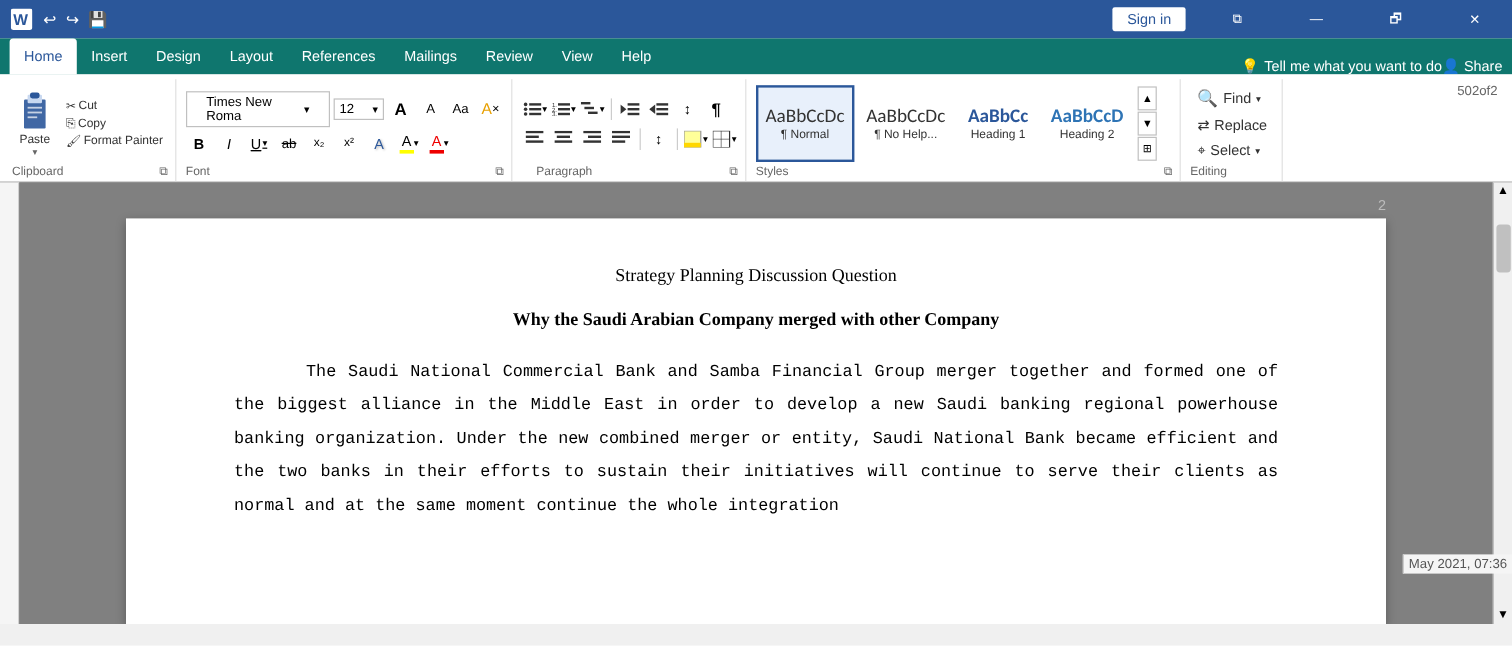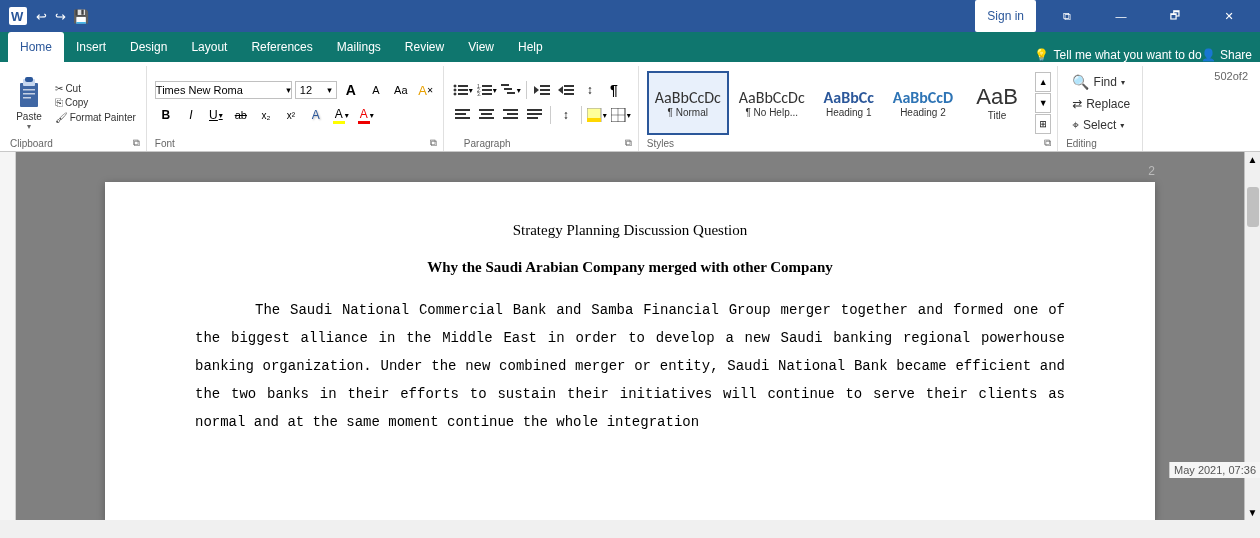--- a/index.html
+++ b/index.html
@@ -10,21 +10,21 @@
       background: #2b579a;
       height: 32px;
       display: flex;
       align-items: center;
       justify-content: space-between;
       padding: 0 8px;
       color: white;
     }
     .title-bar-left { display: flex; align-items: center; gap: 8px; }
     .title-bar-center { flex: 1; text-align: center; font-size: 13px; }
-    .title-bar-right { display: flex; gap: 8px; }
+    .title-bar-right { display: flex; align-items: center; gap: 20px; }
     .title-icon { width: 20px; height: 20px; display: flex; align-items: center; justify-content: center; }
     .win-btn { width: 46px; height: 32px; display: flex; align-items: center; justify-content: center; font-size: 11px; cursor: pointer; }
     .sign-in-btn {
       background: white;
       color: #2b579a;
       border: none;
       padding: 3px 12px;
       font-size: 12px;
       cursor: pointer;
       border-radius: 2px;
@@ -75,23 +75,23 @@
     .ribbon-group-content { display: flex; align-items: center; gap: 3px; flex: 1; }
     .small-btns { display: flex; flex-direction: column; gap: 1px; }
     .small-btn { font-size: 10px; padding: 1px 4px; cursor: pointer; color: #333; display: flex; align-items: center; gap: 2px; }
 
     
     .font-group-content { display: flex; flex-direction: column; gap: 3px; }
     .font-row { display: flex; align-items: center; gap: 3px; }
     .font-name-box {
       background: white;
       border: 1px solid #c0c0c0;
-      padding: 2px 0;
+      padding: 2px 16px;
       font-size: 11px;
-      width: 137px;
+      width: 120px;
       display: flex;
       align-items: center;
       justify-content: space-between;
       cursor: pointer;
     }
     .font-size-box {
       background: white;
       border: 1px solid #c0c0c0;
       padding: 2px 4px;
       font-size: 11px;
@@ -466,24 +466,20 @@
         <div class="style-item">
           <div style="font-size:16px;color:#2b579a;font-family:'Calibri',sans-serif;font-weight:bold;">AaBbCc</div>
           <div style="font-size:10px;color:#333;">Heading 1</div>
         </div>
 
         <div class="style-item">
           <div style="font-size:16px;color:#2e74b5;font-family:'Calibri',sans-serif;font-weight:bold;">AaBbCcD</div>
           <div style="font-size:10px;color:#333;">Heading 2</div>
         </div>
 
-        <div class="style-item">
-          <div style="font-size:22px;color:#333;font-family:'Calibri Light',sans-serif;">AaB</div>
-          <div style="font-size:10px;color:#333;">Title</div>
-        </div>
 
         <div style="display:flex;flex-direction:column;gap:1px;margin-left:2px;">
           <div class="styles-scroll-btn">▲</div>
           <div class="styles-scroll-btn">▼</div>
           <div class="styles-expand">⊞</div>
         </div>
       </div>
     </div>
     <div class="ribbon-group-bottom">
       <span style="font-size:10px;color:#666;">Styles</span>

